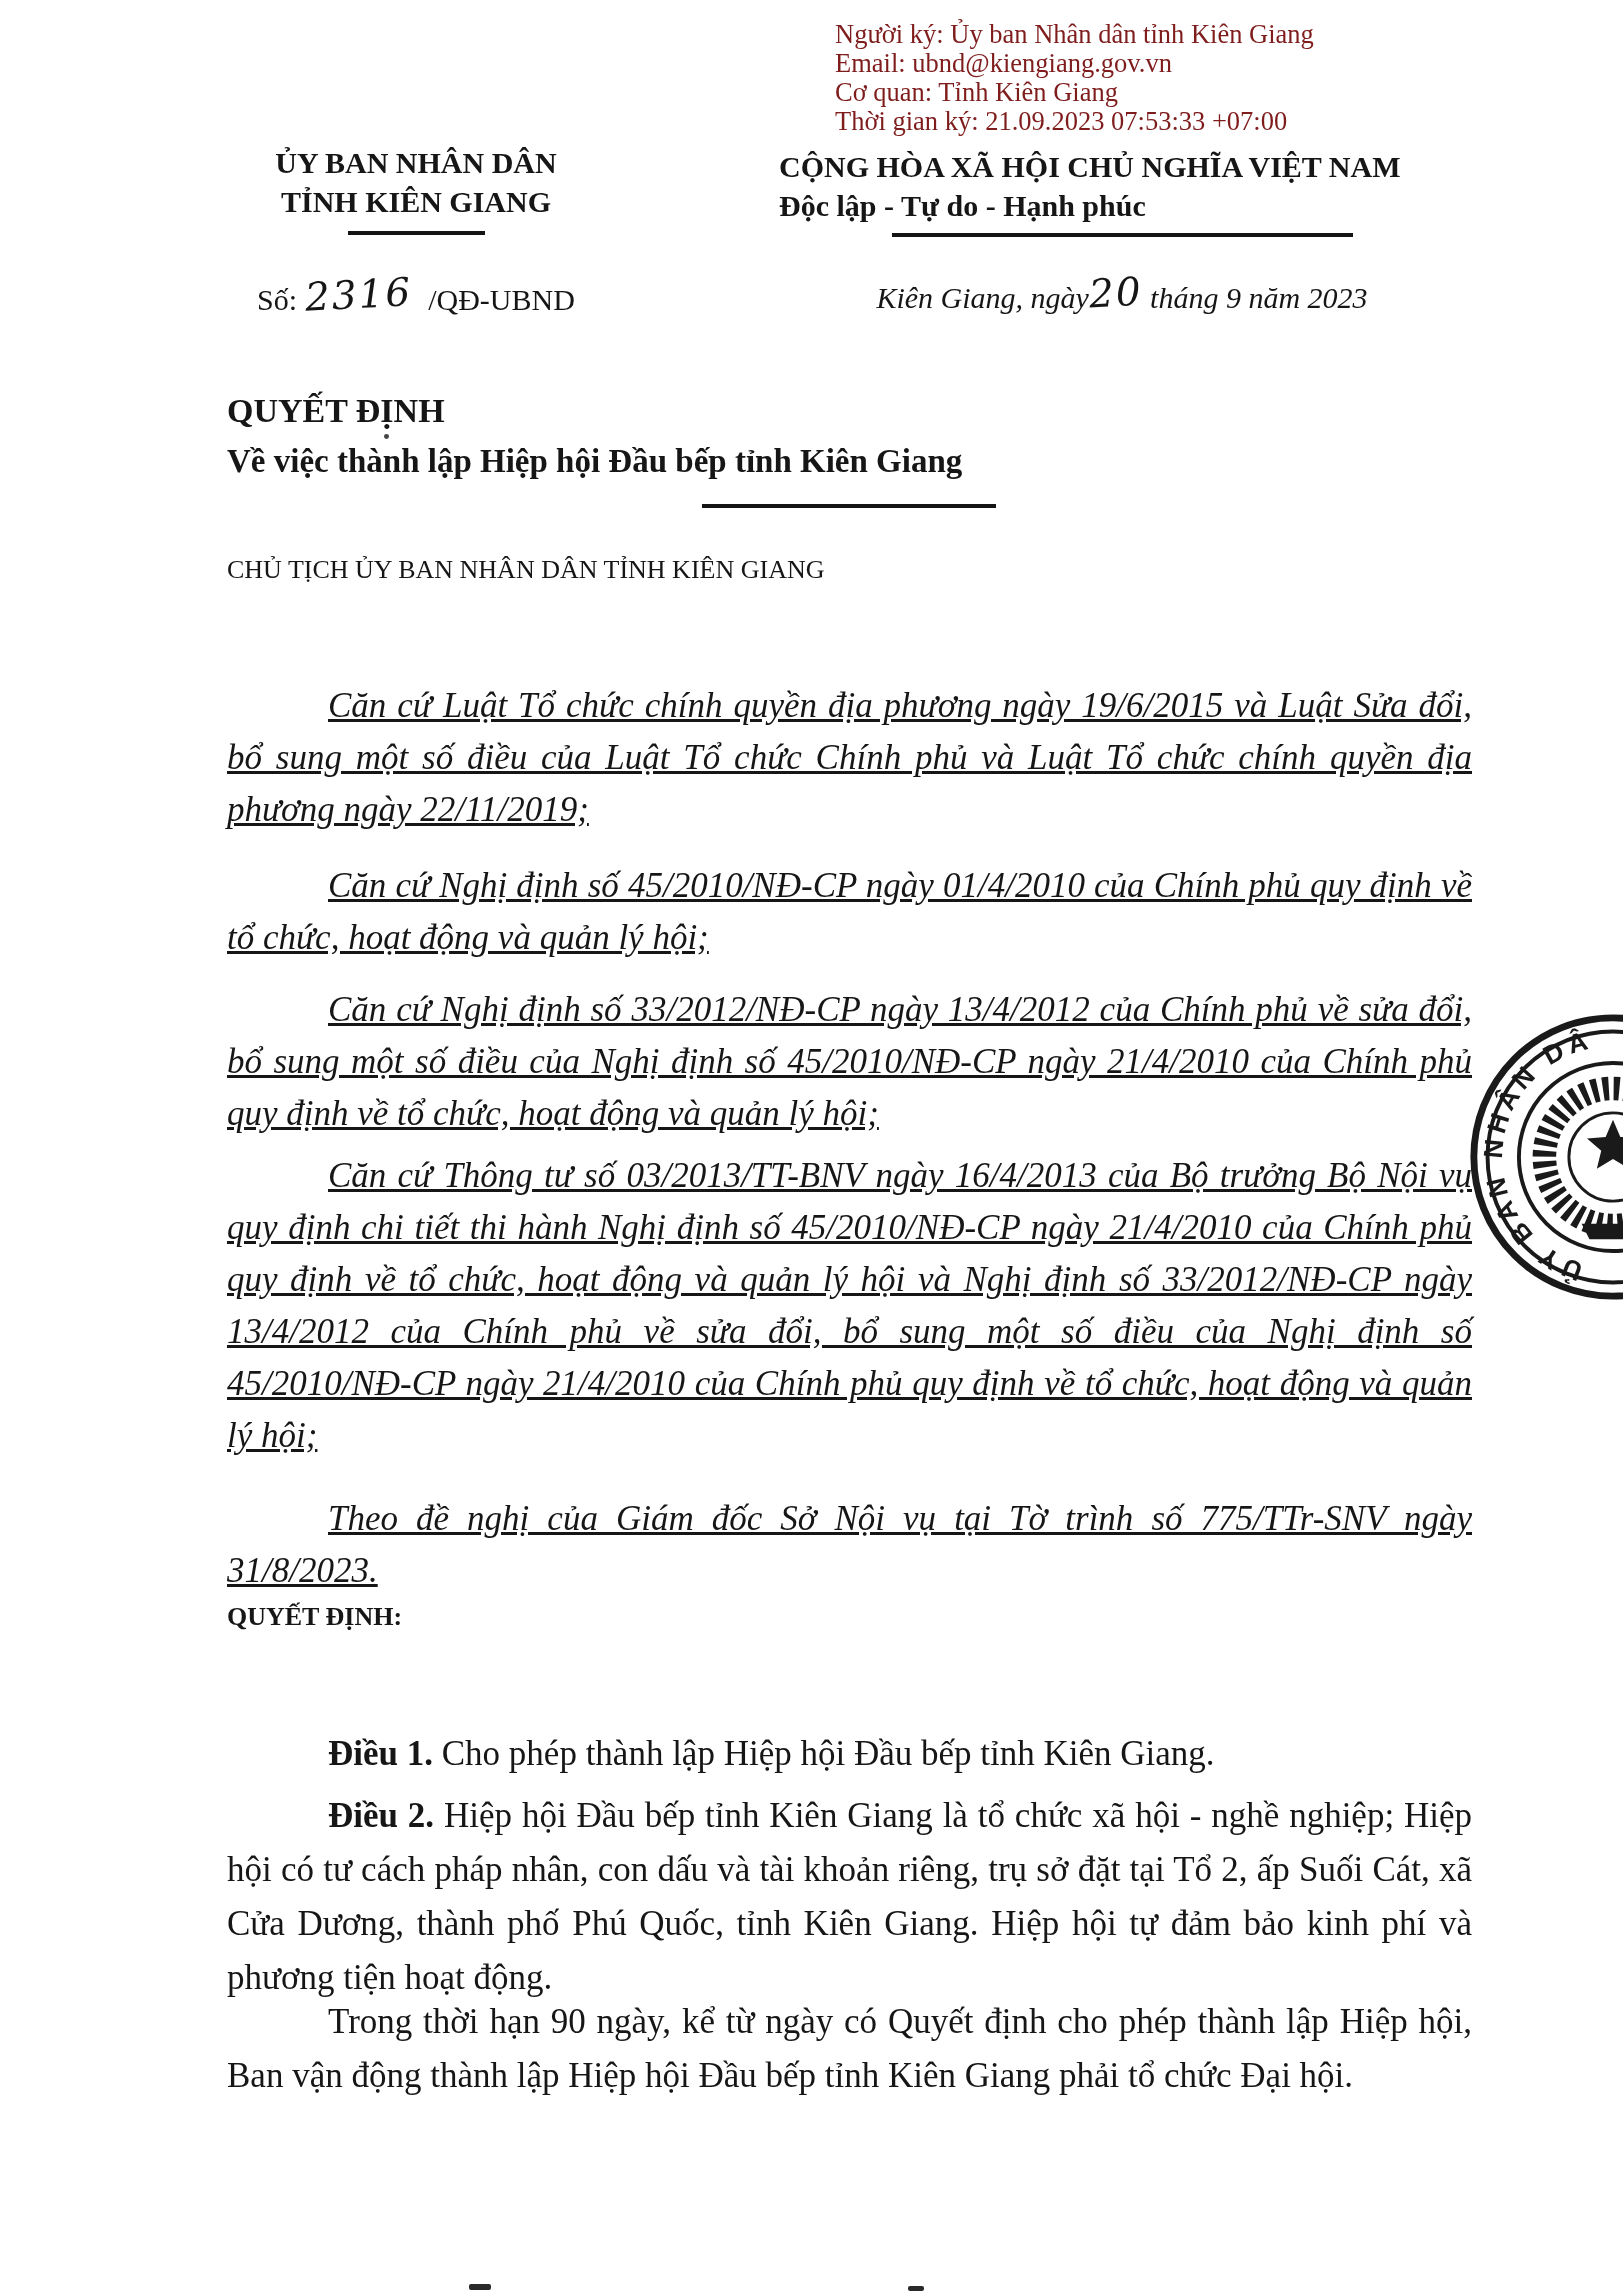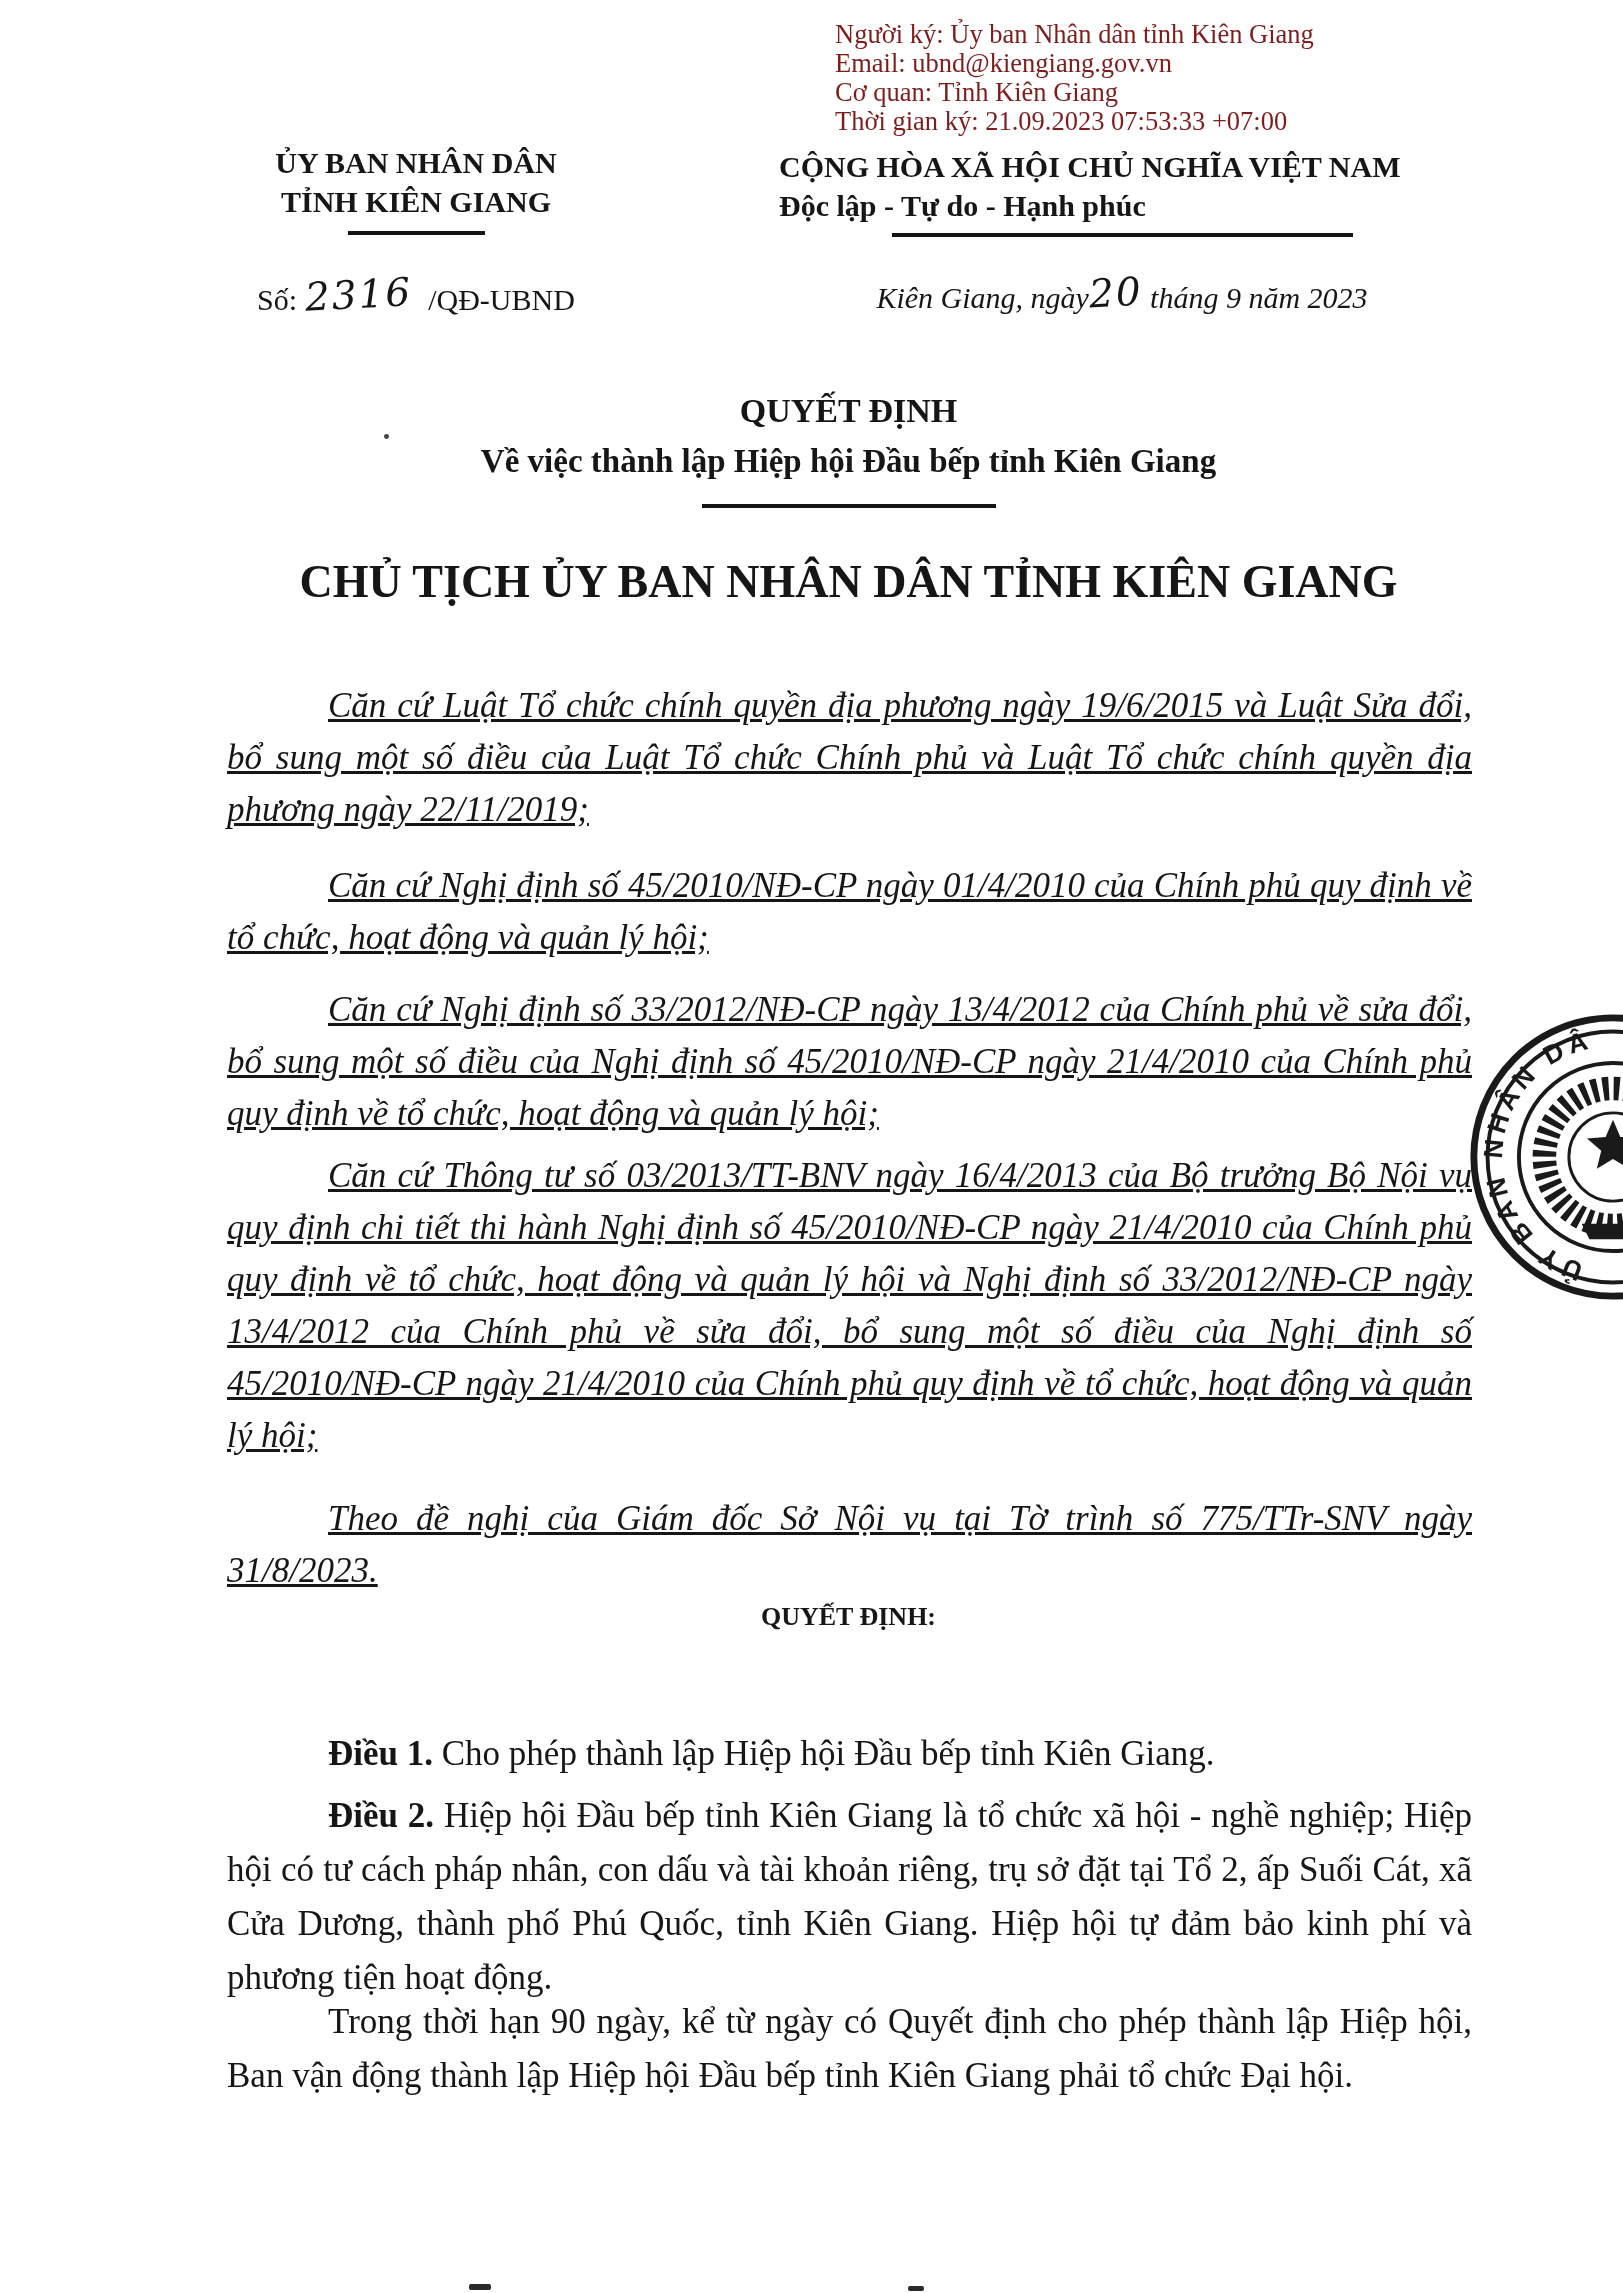--- a/index.html
+++ b/index.html
@@ -30,25 +30,25 @@
   .national .divider{width:461px;margin-top:7.8px;}
   .dateline{left:779px;top:280px;width:686px;text-align:center;font-style:italic;font-size:30px;}
   .handwritten{
     display:inline-block;
     font-family:"DejaVu Serif",serif;
     font-style:italic;font-size:39px;line-height:29px;
     letter-spacing:2px;transform:rotate(-3deg) translateY(-2px);
   }
   .suffix-gap{margin-left:8.8px;margin-top:40px;}
   
-  .center-col{left:227px;width:1243px;text-align:center;}
+  .center-col{left:227px;width:1243px;}
   .t-heading{top:392px;font-weight:bold;font-size:34px;}
   .t-subject{top:443px;font-weight:bold;font-size:33px;}
   .t-divider{left:702px;top:504px;width:294px;height:3.9px;background:#141414;}
-  .t-authority{top:555px;font-weight:bold;font-size:46px;}
+  .t-authority{top:555px;font-weight:normal;font-size:26px;}
   .r-heading{top:1602px;font-weight:bold;font-size:26px;}
   
   .body-par{
     left:227px;width:1245px;
     font-size:35px;text-align:justify;text-indent:101px;
   }
   .preamble{font-style:italic;line-height:52px;text-decoration:underline;}
   .article{line-height:54px;}
   .article b{font-weight:bold;}
   .p1{top:645px;} .p2{top:825px;} .p3{top:949px;} .p4{top:1115px;} .p5{top:1458px;}

